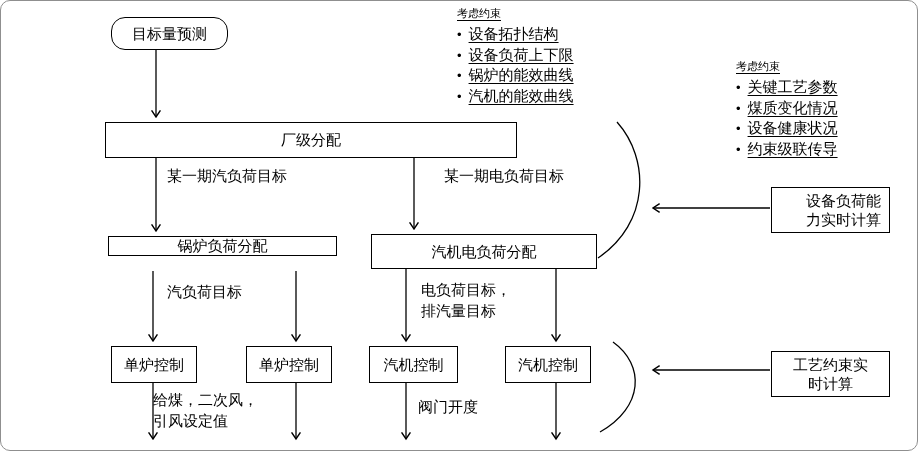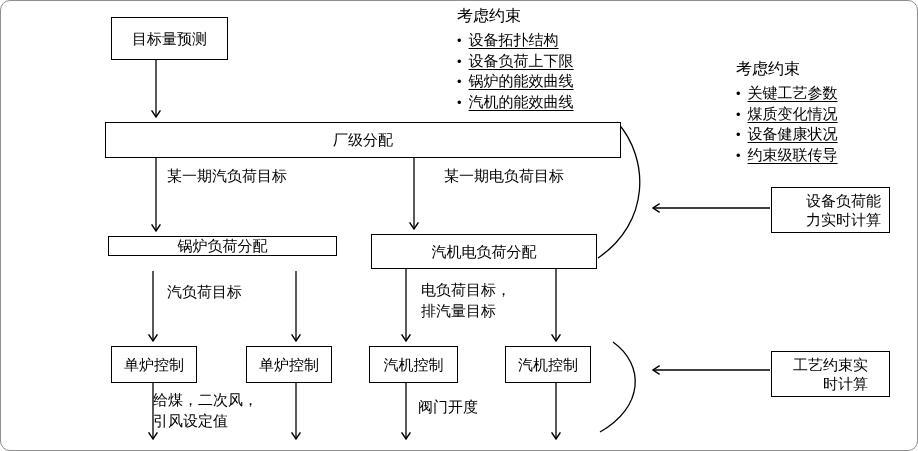--- a/index.html
+++ b/index.html
@@ -11,22 +11,22 @@
   .connectors { position:absolute; left:0; top:0; width:918px; height:451px; pointer-events:none; }
   .connectors line, .connectors path { stroke:#000; stroke-width:1.3; fill:none; }
   .node {
     position:absolute; border:1.5px solid #000; background:#fff;
     display:flex; align-items:center; justify-content:center;
     text-align:center; font-size:15px; line-height:1.3; white-space:pre-line;
   }
   .lbl { position:absolute; font-size:15px; line-height:1.4; white-space:pre-line; }
   .constraints { position:absolute; font-size:15px; }
   .constraints .title {
-    text-underline-offset:3px; text-decoration-thickness:1px;
-    margin-bottom:3px; font-size:16px;
+    text-decoration:underline; text-underline-offset:3px; text-decoration-thickness:1px;
+    margin-bottom:3px; font-size:11px;
   }
   .citem { display:flex; align-items:baseline; line-height:19.5px; }
   .citem::before { content:"•"; margin-right:7px; font-size:13px; }
   .citem .ctext { text-decoration:underline; text-underline-offset:3px; text-decoration-thickness:1px; }
 </style>
 </head>
 <body>
 
 <div class="canvas">
 
@@ -46,40 +46,40 @@
     <line x1="152" y1="382" x2="152" y2="438" marker-end="url(#ah)"></line>
     <line x1="295" y1="382" x2="295" y2="438" marker-end="url(#ah)"></line>
     <line x1="405" y1="382" x2="405" y2="438" marker-end="url(#ah)"></line>
     <line x1="555" y1="382" x2="555" y2="438" marker-end="url(#ah)"></line>
     <line x1="769" y1="207" x2="652" y2="207" marker-end="url(#ah)"></line>
     <line x1="769" y1="369" x2="652" y2="369" marker-end="url(#ah)"></line>
     <path d="M 616 121 C 649 158, 649 222, 597 257"></path>
     <path d="M 612 341 C 644 364, 643 406, 599 431"></path>
   </svg>
 
-  <div class="node" style="left:110px; top:16px; width:117px; height:43px;">目标量预测</div>
+  <div class="node" style="left:110px; top:16px; width:117px; height:33px;border-radius:14px;">目标量预测</div>
 
-  <div class="node" style="left:104px; top:121px; width:516px; height:36px;">厂级分配</div>
+  <div class="node" style="left:104px; top:121px; width:412px; height:36px;">厂级分配</div>
 
   <div class="node" style="left:107px; top:235px; width:229px; height:20px;">锅炉负荷分配</div>
 
   <div class="node" style="left:370px; top:233px; width:226px; height:35px;">汽机电负荷分配</div>
 
   <div class="node" style="left:110px; top:345px; width:86px; height:37px;">单炉控制</div>
 
   <div class="node" style="left:245px; top:345px; width:86px; height:37px;">单炉控制</div>
 
   <div class="node" style="left:368px; top:345px; width:89px; height:37px;">汽机控制</div>
 
   <div class="node" style="left:504px; top:345px; width:86px; height:37px;">汽机控制</div>
 
   <div class="node" style="left:770px; top:186px; width:119px; height:46px;padding-left:26px;">设备负荷能
 力实时计算</div>
 
-  <div class="node" style="left:770px; top:350px; width:119px; height:46px;text-align:right;">工艺约束实
+  <div class="node" style="left:770px; top:350px; width:119px; height:46px;">工艺约束实
 时计算</div>
 
 
   <div class="lbl" style="left:166px; top:164px;">某一期汽负荷目标</div>
 
   <div class="lbl" style="left:443px; top:164px;">某一期电负荷目标</div>
 
   <div class="lbl" style="left:166px; top:280px;">汽负荷目标</div>
 
   <div class="lbl" style="left:420px; top:278px;">电负荷目标，

